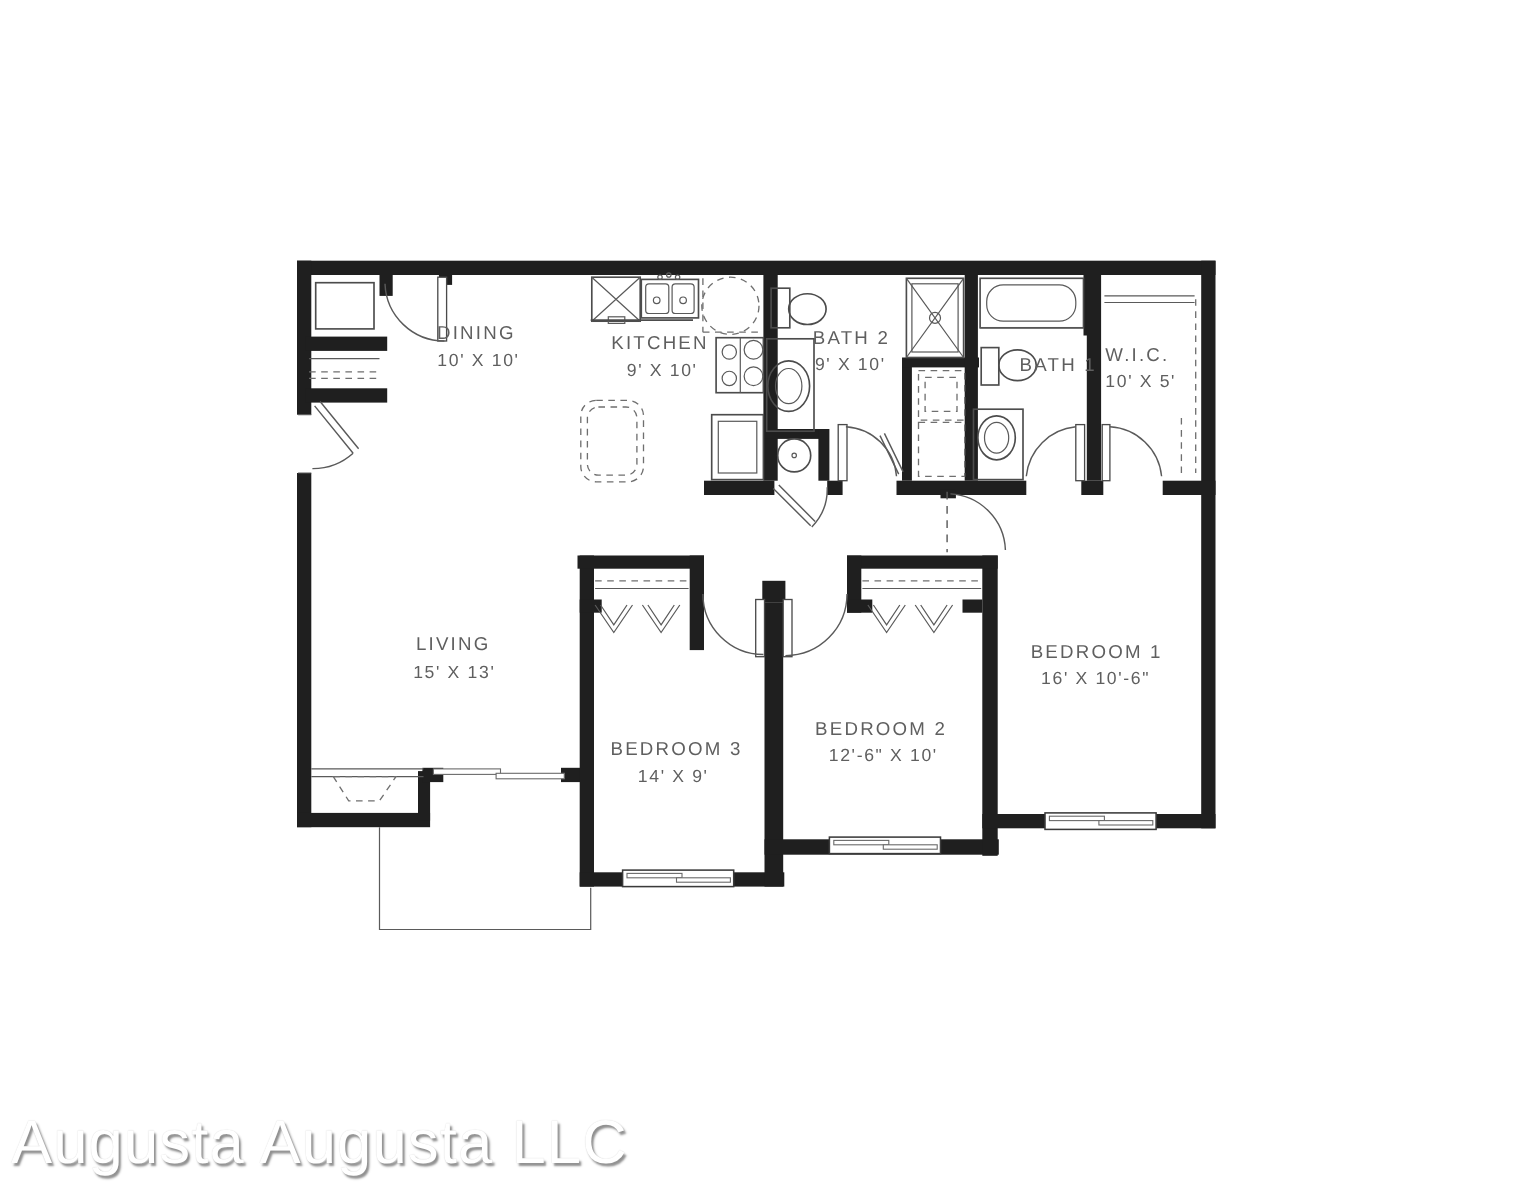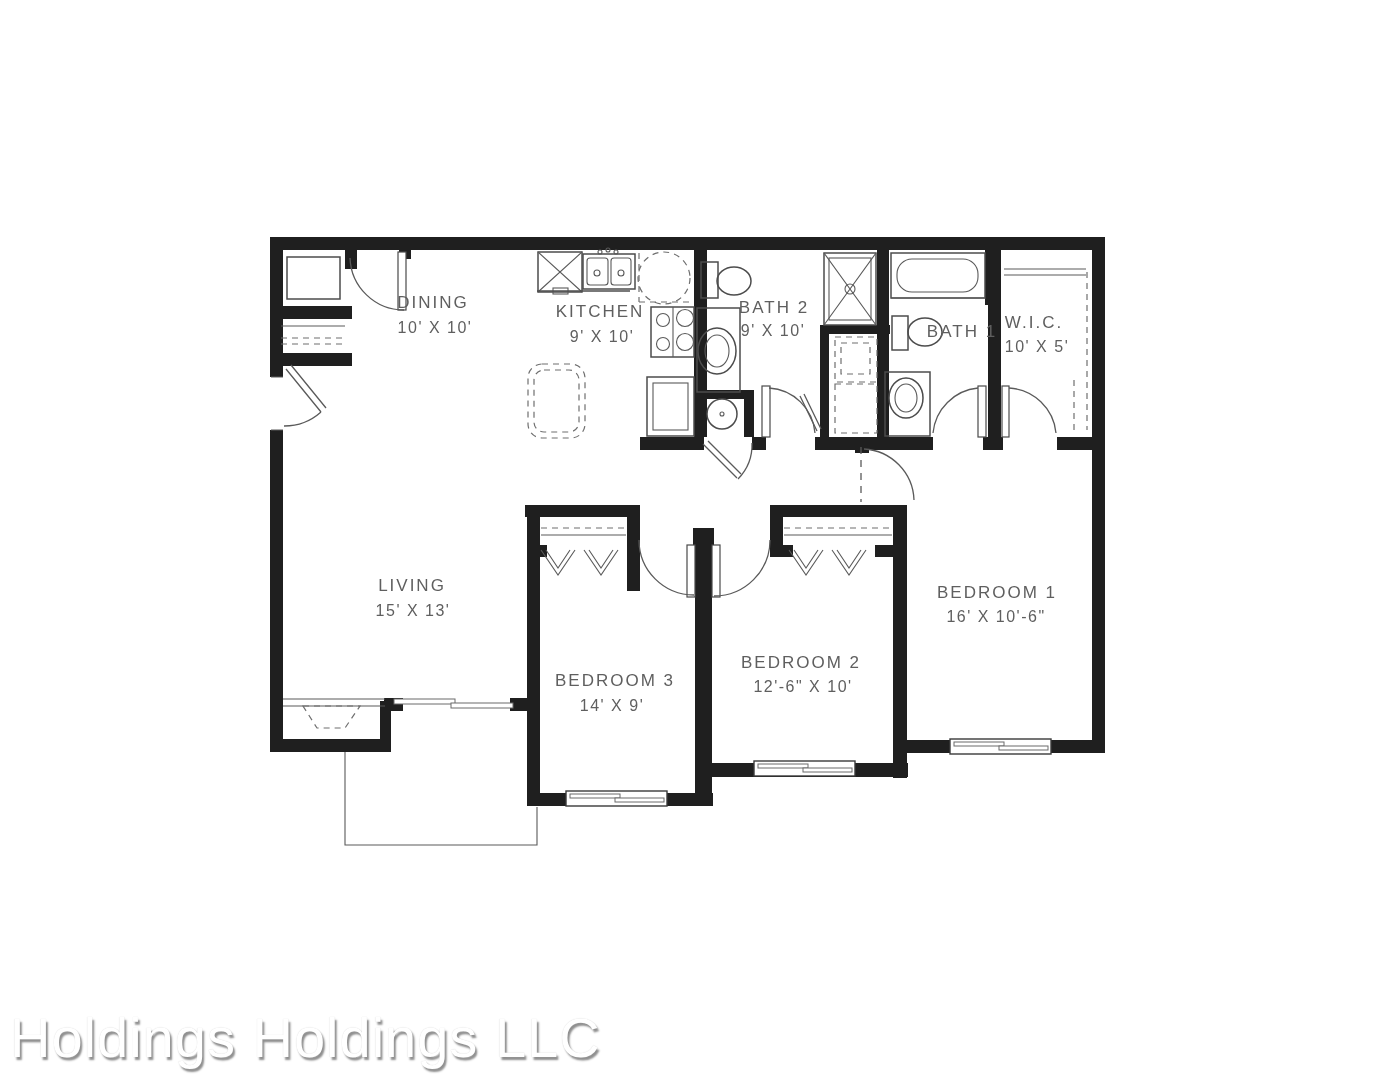--- a/index.html
+++ b/index.html
@@ -285,14 +285,14 @@
       <text class="room" x="801" y="668">BEDROOM 2</text>
       <text class="room dims" x="803" y="692">12'-6" X 10'</text>
     </g>
     <g>
       <text class="room" x="997" y="598">BEDROOM 1</text>
       <text class="room dims" x="996" y="622">16' X 10'-6"</text>
     </g>
   </g>
 </svg>
 
-<div class="wm">Holdings Holdings LLC</div>
+<div class="wm">Augusta Augusta LLC</div>
 </div>
 
 </body></html>

